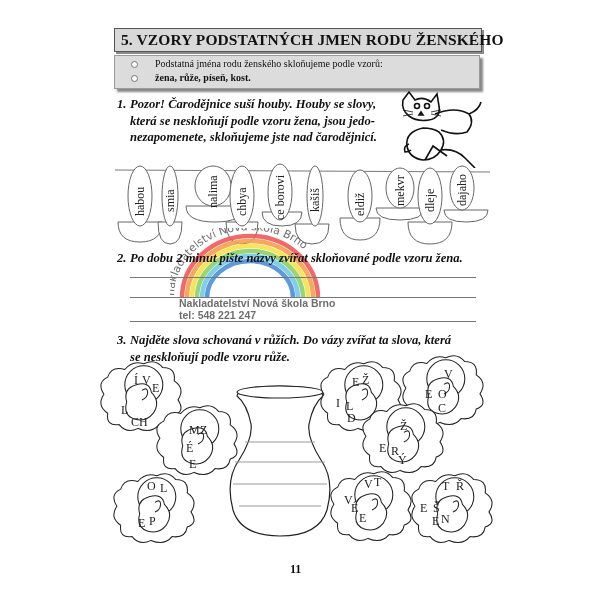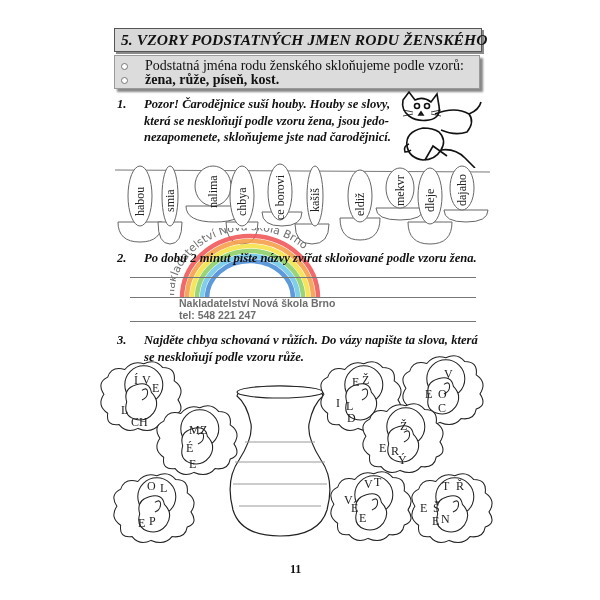--- a/index.html
+++ b/index.html
@@ -1,25 +1,25 @@
 <!DOCTYPE html>
 <html><head>
 <meta charset="utf-8">
 <style>
   html, body { margin:0; padding:0; background:#ffffff; }
   body { width:600px; height:600px; position:relative; overflow:hidden; font-family:"Liberation Serif", serif; color:#111; }
   .page { position:absolute; left:0; top:0; width:600px; height:600px; }
-  .title-box { position:absolute; left:114px; top:28px; width:366px; height:22px; background:#d8d8d8; border:1px solid #555; box-shadow:2px 2px 0 #8a8a8a;font-style:italic; }
+  .title-box { position:absolute; left:114px; top:28px; width:366px; height:22px; background:#d8d8d8; border:1px solid #555; box-shadow:2px 2px 0 #8a8a8a; }
   .title-text { position:absolute; left:6px; top:2px; font-weight:bold; font-size:15.5px; letter-spacing:0.1px; white-space:nowrap; }
   .info-box { position:absolute; left:114px; top:55px; width:364px; height:32px; background:#dcdcdc; border:1px solid #9a9a9a; box-shadow:3px 3px 2px #888; }
-  .info-line { position:absolute; left:6px; font-size:14px; white-space:nowrap; }
+  .info-line { position:absolute; left:16px; font-size:10px; white-space:nowrap; }
   .info-line .bullet { display:inline-block; width:5px; height:5px; border:1px solid #777; border-radius:50%; background:#fff; margin-right:17px; vertical-align:middle; }
   .ex { position:absolute; font-style:italic; font-weight:bold; font-size:12.6px; line-height:16.5px; }
   .ex .num { position:absolute; left:0; }
-  .ex .body { margin-left:27px; }
+  .ex .body { margin-left:13px; }
   .rule { position:absolute; height:1px; background:#777; }
   .wm-addr { position:absolute; left:179px; top:298px; font-family:"Liberation Sans", sans-serif; font-size:10.5px; font-weight:bold; color:#6e6e6e; line-height:11.5px; }
   .page-num { position:absolute; left:290px; top:562px; font-size:12px;font-weight:bold; }
   .mush-label { font-family:"Liberation Serif", serif; font-size:12px; }
   .rose-letter { font-family:"Liberation Serif", serif; font-size:12px; fill:#222; }
 </style>
 </head>
 <body>
 
 <div class="page">
@@ -136,21 +136,21 @@
   <div class="rule" style="left:130px; top:321px; width:346px;"></div>
 
   <div class="wm-addr">
     <div>Nakladatelství Nová škola Brno</div>
     <div>tel: 548 221 247</div>
   </div>
 
   <div class="ex" style="left:117px; top:332px; width:370px; white-space:nowrap;">
     <span class="num">3.</span>
     <div class="body">
-      <div>Najděte chbya schovaná v růžích. Do vázy napište ta slova, která</div>
+      <div>Najděte slova schovaná v růžích. Do vázy zvířat ta slova, která</div>
       <div>se neskloňují podle vzoru růže.</div>
     </div>
   </div>
 
   <svg style="position:absolute; left:225px; top:380px;" width="110" height="170" viewBox="0 0 110 170">
     <g fill="#fff" stroke="#222" stroke-width="1.2">
       <path d="M12 16 Q14 6 55 6 Q96 6 98 16 Q88 24 84 44 Q82 58 96 80 Q110 100 102 130 Q94 156 55 156 Q16 156 8 130 Q0 100 14 80 Q28 58 26 44 Q22 24 12 16 Z"></path>
       <ellipse cx="55" cy="12" rx="43" ry="6"></ellipse>
     </g>
     <g stroke="#999" stroke-width="1">

